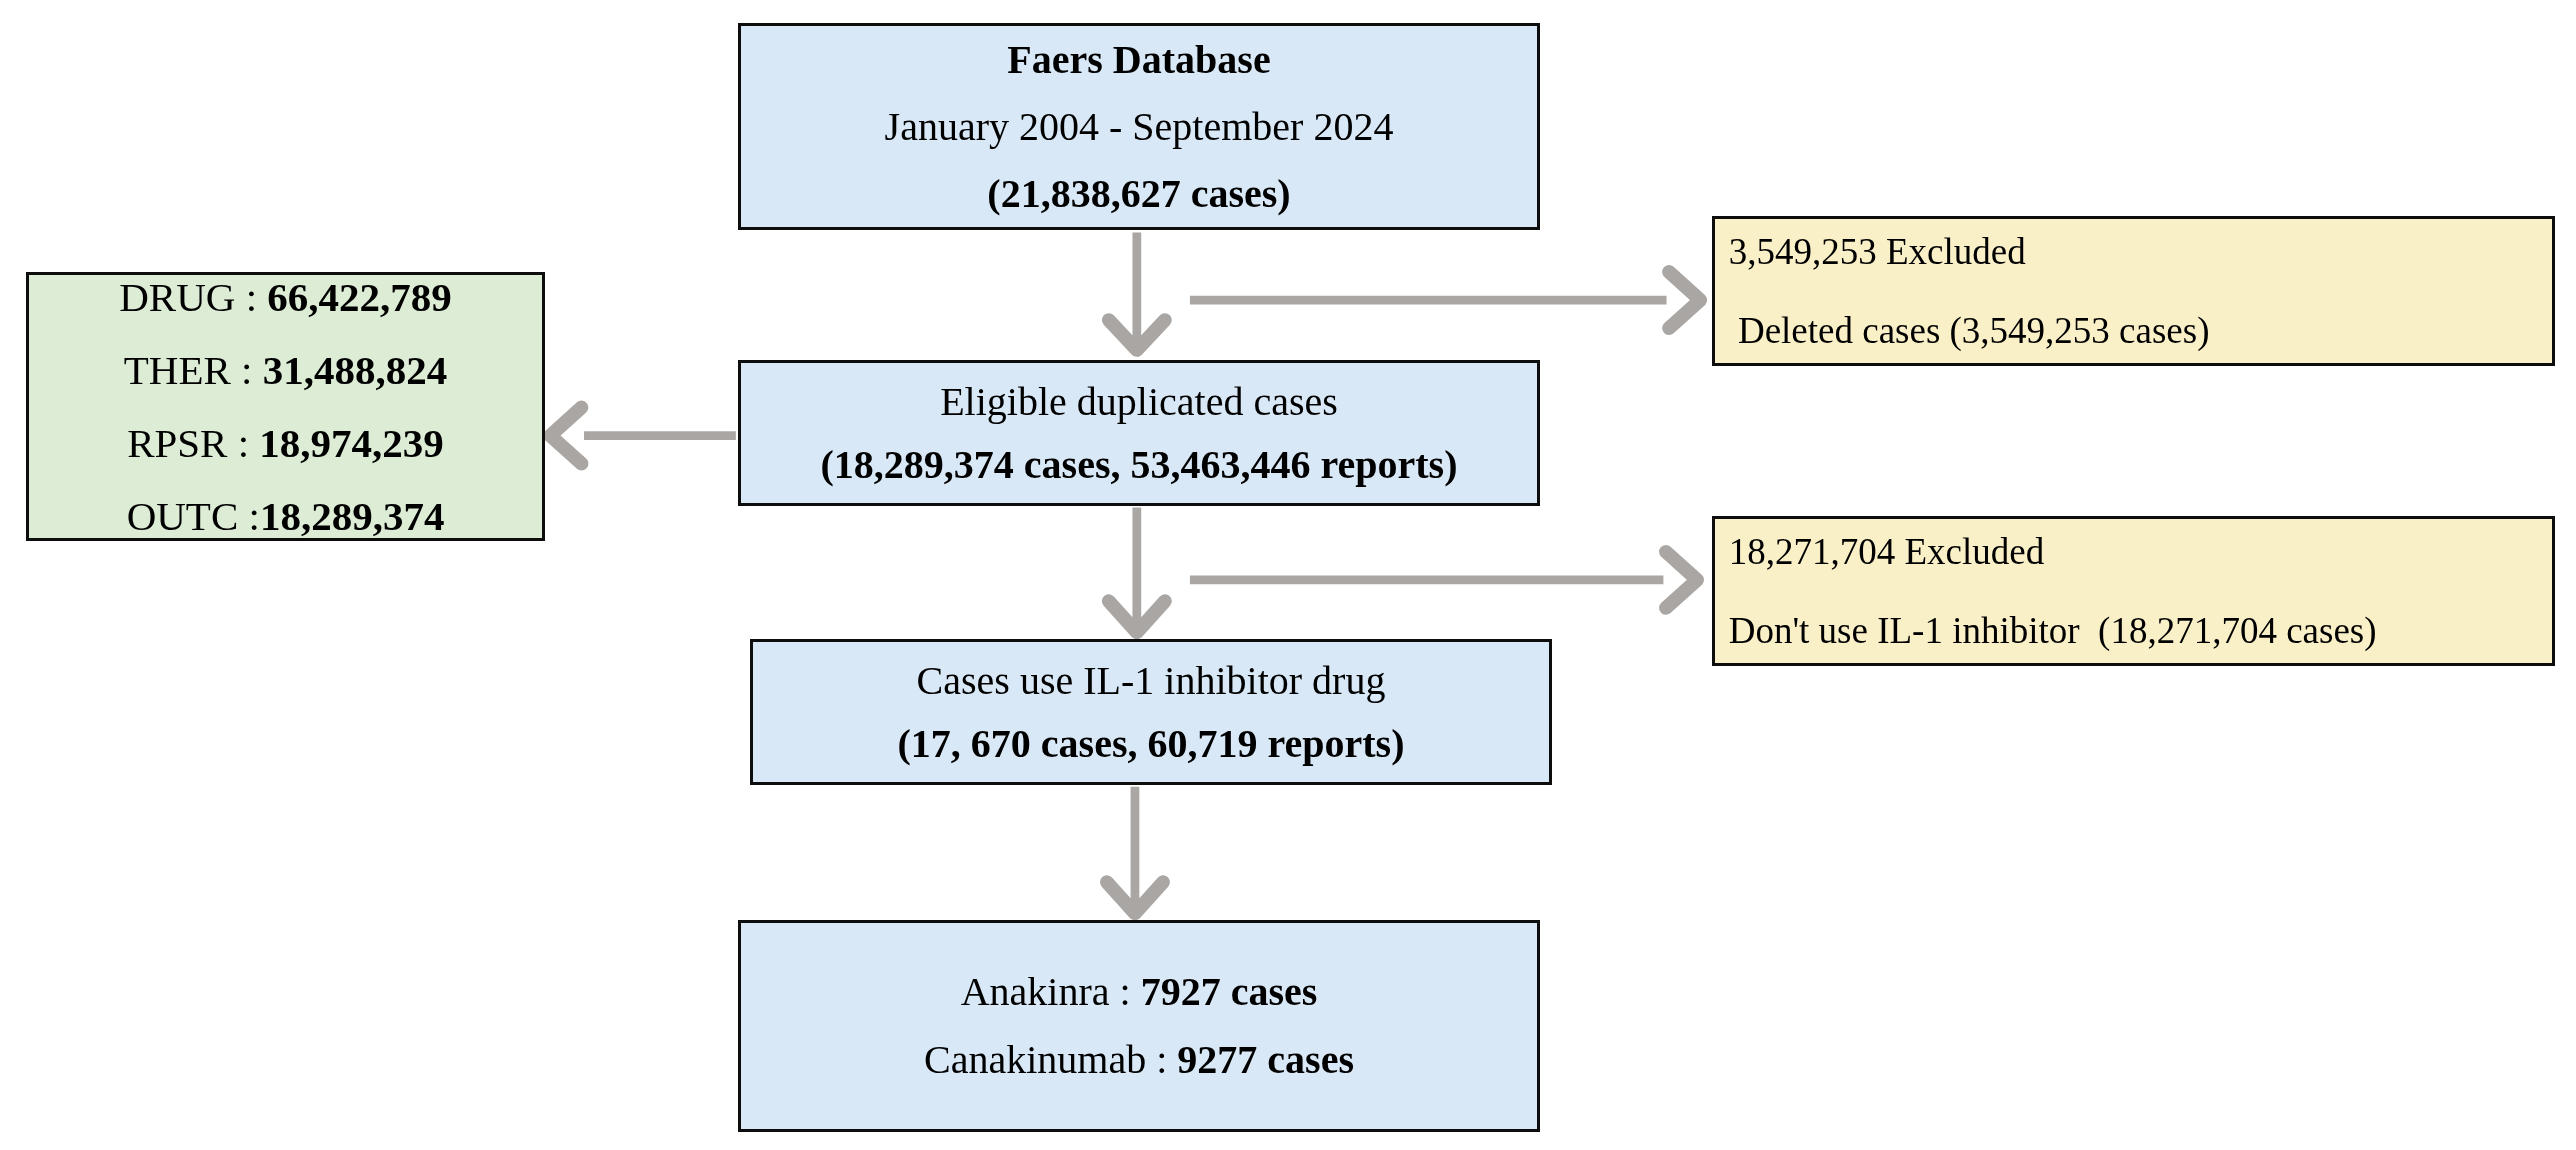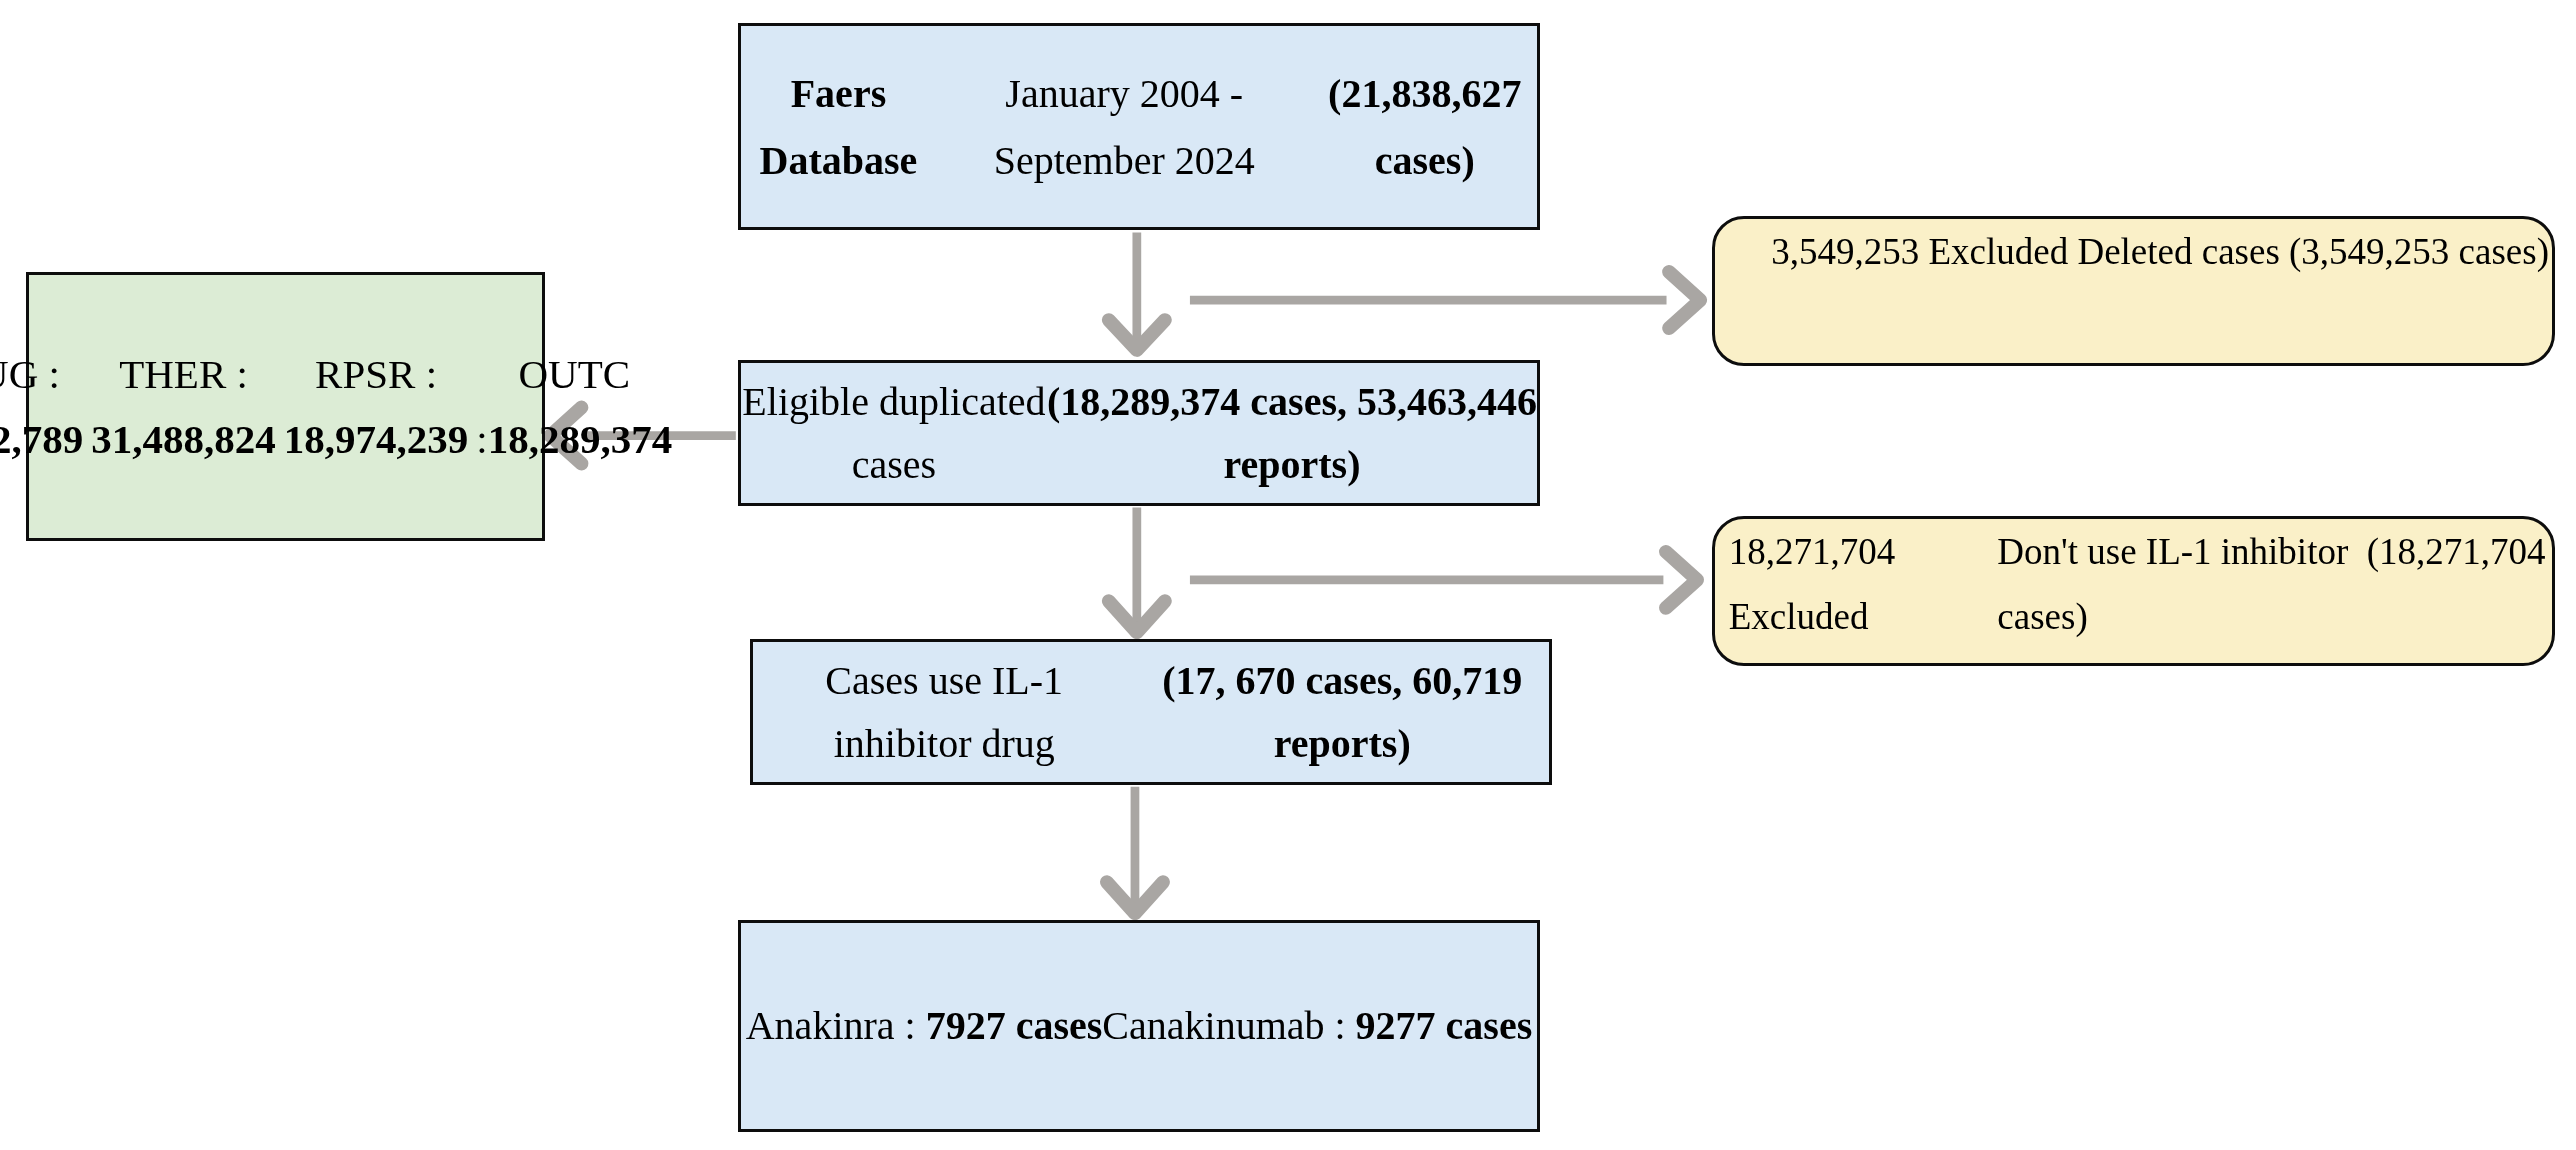--- a/index.html
+++ b/index.html
@@ -10,21 +10,21 @@
     background: #ffffff;
     font-family: "Liberation Serif", "DejaVu Serif", serif;
     color: #000000;
     overflow: hidden;
   }
   .node {
     position: absolute;
     box-sizing: border-box;
     border: 3.1px solid #0d0d0d;
     display: flex;
-    flex-direction: row;
+    flex-direction: column;
     justify-content: center;
     align-items: center;
   }
   .node .line {
     white-space: pre-wrap;
     font-size: 40px;
     line-height: 66px;
     text-align: center;
   }
   .b { font-weight: bold; }
@@ -43,25 +43,24 @@
   #box-il1 .line      { line-height: 63px; }
   #box-drugs    { left: 738px; top: 920px; width: 802px; height: 212px; }
   #box-drugs .line    { line-height: 68px; }
 
   
   #box-tables { left: 26px; top: 272px; width: 519px; height: 269px; }
   #box-tables .line { font-size: 41px; line-height: 65px; }
 
   
   #box-excl1, #box-excl2 {
-    justify-content: flex-end;
+    justify-content: space-between;
     align-items: flex-start;
     padding-left: 13.7px;
     padding-right: 3px;
-    border-radius: 32px;
   }
   #box-excl1 { left: 1712px; top: 216px; width: 843px; height: 150px; }
   #box-excl2 { left: 1712px; top: 516px; width: 843px; height: 150px; }
   #box-excl1 .line, #box-excl2 .line { font-size: 37px; line-height: 65px; text-align: left; }
 
   #arrow-layer { position: absolute; left: 0; top: 0; width: 2576px; height: 1151px; pointer-events: none; }
   #arrow-layer path { stroke: #a9a6a3; fill: none; }
   .stem { stroke-width: 14px; stroke-linecap: butt; }
   .head { stroke-width: 22px; stroke-linecap: round; stroke-linejoin: round; }
 </style>

